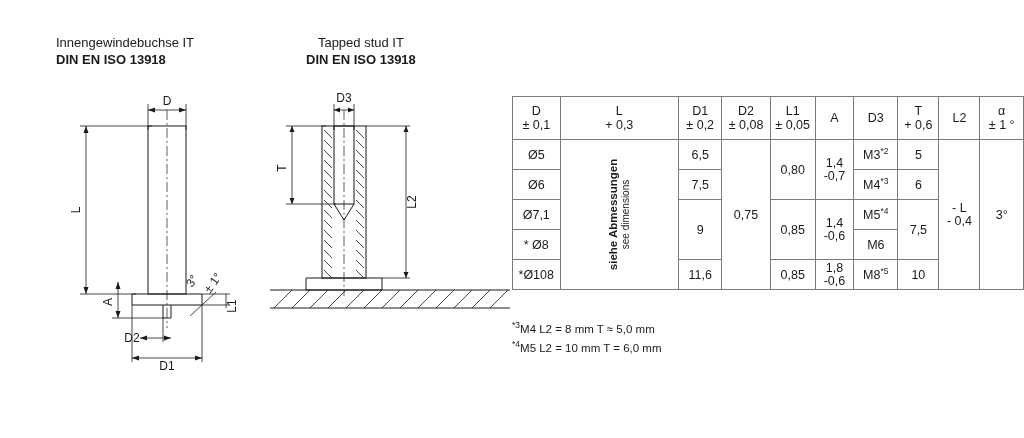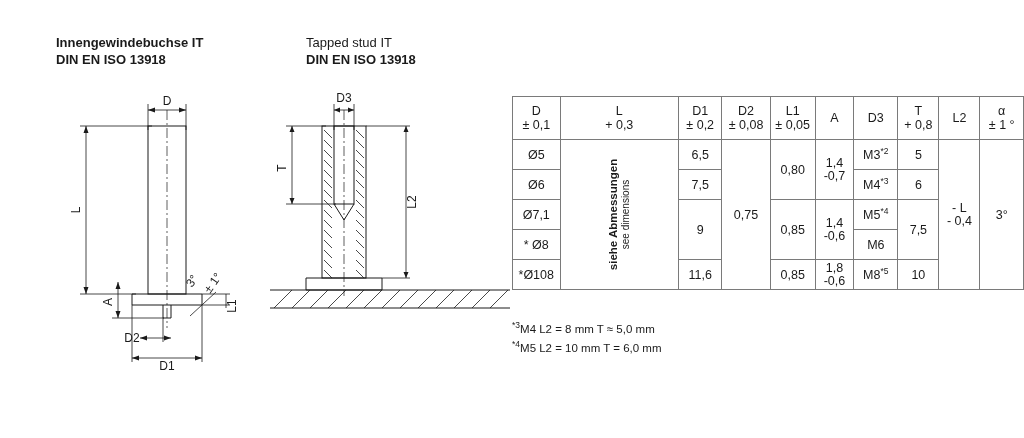--- a/index.html
+++ b/index.html
@@ -20,26 +20,26 @@
     inset: 0;
   }
 
   
   .fig-title {
     position: absolute;
     font-size: 13px;
     line-height: 17px;
     white-space: nowrap;
   }
-  .fig-title .t1 { font-weight: bold; }
+  .fig-title .t1 { font-weight: normal; }
   .fig-title .t2 { font-weight: bold; }
 
   #title-left  { left: 56px;  top: 34px; }
   #title-right { left: 306px; top: 34px; }
-  #title-right .t1 { font-weight: normal; }
+  #title-right .t1 { font-weight: normal; text-align: center; }
 
   
   .drawing {
     position: absolute;
   }
   #drawing-left  { left: 40px;  top: 80px; }
   #drawing-right { left: 270px; top: 80px; }
 
   
   .tbl-wrap {
@@ -303,21 +303,21 @@
             <div>± 0,05</div>
           </th>
           <th class="col-a">
             <div>A</div>
           </th>
           <th class="col-d3">
             <div>D3</div>
           </th>
           <th class="col-t two-line">
             <div>T</div>
-            <div>+ 0,8</div>
+            <div>+ 0,6</div>
           </th>
           <th class="col-l2">
             <div>L2</div>
           </th>
           <th class="col-al two-line">
             <div>α</div>
             <div>± 1 °</div>
           </th>
         </tr>
       </thead>

